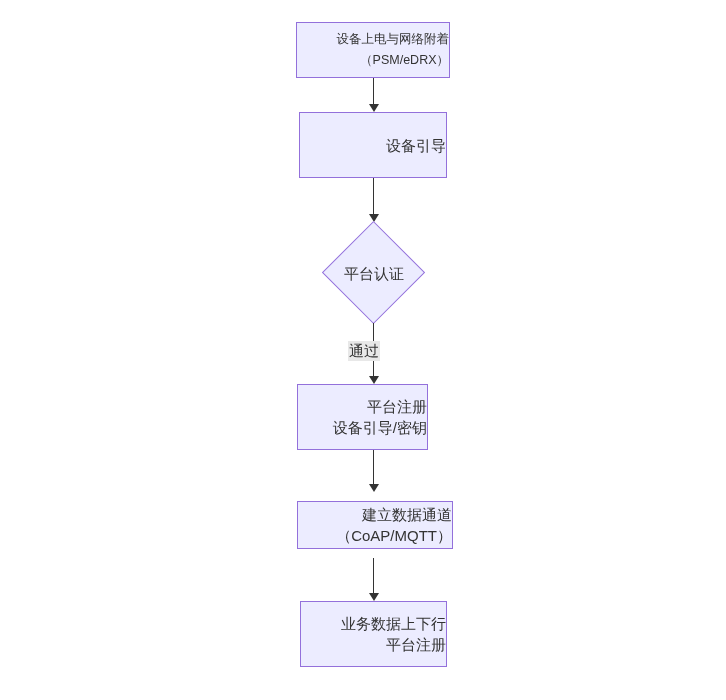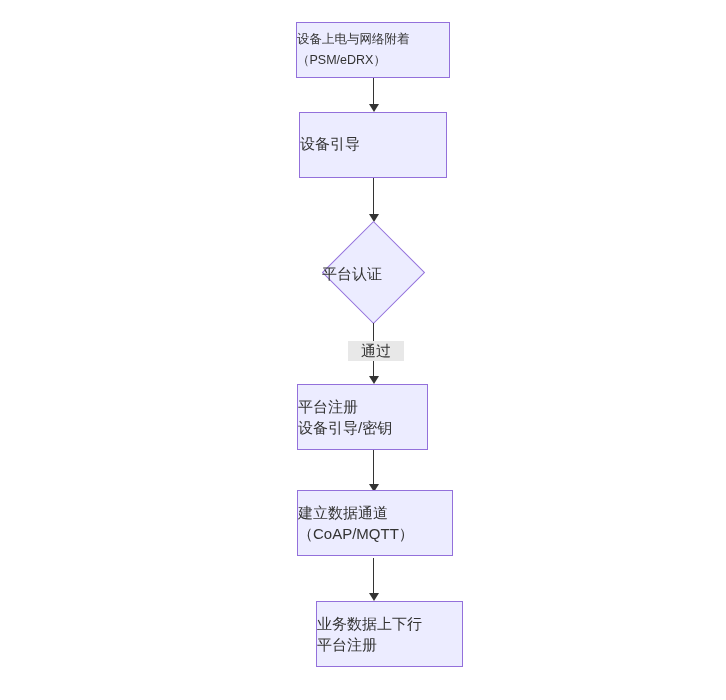--- a/index.html
+++ b/index.html
@@ -12,31 +12,31 @@
     overflow: hidden;
   }
   .node {
     position: absolute;
     box-sizing: border-box;
     background: var(--node-fill, #ECECFF);
     border: 1.5px solid var(--node-border, #9370DB);
     color: var(--text-color, #333333);
     display: flex;
     flex-direction: column;
-    align-items: flex-start;
+    align-items: flex-end;
     justify-content: center;
     text-align: center;
   }
   .ln { display: block; line-height: 21px; white-space: nowrap; }
 
   #n1 { left: 296px; top: 22px;  width: 154px; height: 56px; font-size: 12.5px; }
-  #n2 { left: 299px; top: 112px; width: 148px; height: 66px; font-size: 15px; font-family: Liberation Mono, monospace; }
+  #n2 { left: 299px; top: 112px; width: 148px; height: 66px; font-size: 15px; }
   #n3 { left: 297px; top: 384px; width: 131px; height: 66px; font-size: 15px; }
-  #n4 { left: 297px; top: 490px; width: 156px; height: 66px; font-size: 15px; }
-  #n5 { left: 300px; top: 601px; width: 147px; height: 66px; font-size: 15px; margin-left: 16px; }
+  #n4 { left: 297px; top: 501px; width: 156px; height: 48px; font-size: 15px; }
+  #n5 { left: 300px; top: 601px; width: 147px; height: 66px; font-size: 15px; }
 
   .edge-line {
     position: absolute;
     left: 373px;
     width: 1px;
     background: var(--arrow-color, #333333);
   }
   #e1 { top: 78px;  height: 26px; }
   #e2 { top: 178px; height: 36px; }
   #e3 { top: 323px; height: 53px; }
@@ -61,34 +61,35 @@
     position: absolute;
     left: 337px; top: 236px;
     width: 73px; height: 73px;
     box-sizing: border-box;
     background: var(--node-fill, #ECECFF);
     border: 1.5px solid var(--node-border, #9370DB);
     transform: rotate(45deg);
   }
   .diamond-label {
     position: absolute;
-    left: 322px; top: 263px;
+    left: 310px; top: 263px;
     width: 128px;
+    text-align: center;
     font-size: 15px;
     line-height: 21px;
     color: var(--text-color, #333333);
   }
   .edge-label {
     position: absolute;
     left: 348px; top: 341px;
     background: var(--edge-label-bg, #e8e8e8);
     color: var(--text-color, #333333);
     font-size: 15px;
     line-height: 20px;
-    padding: 0 13px;
+    padding: 0 1px;
     white-space: nowrap;
   }
 </style>
 </head>
 <body style="--background: #ffffff; --node-fill: #ECECFF; --node-border: #9370DB; --text-color: #333333; --arrow-color: #333333; --edge-label-bg: #e8e8e8;">
 
 <div class="canvas">
 
   <div class="node" id="n1">
     <span class="ln">设备上电与网络附着</span>

